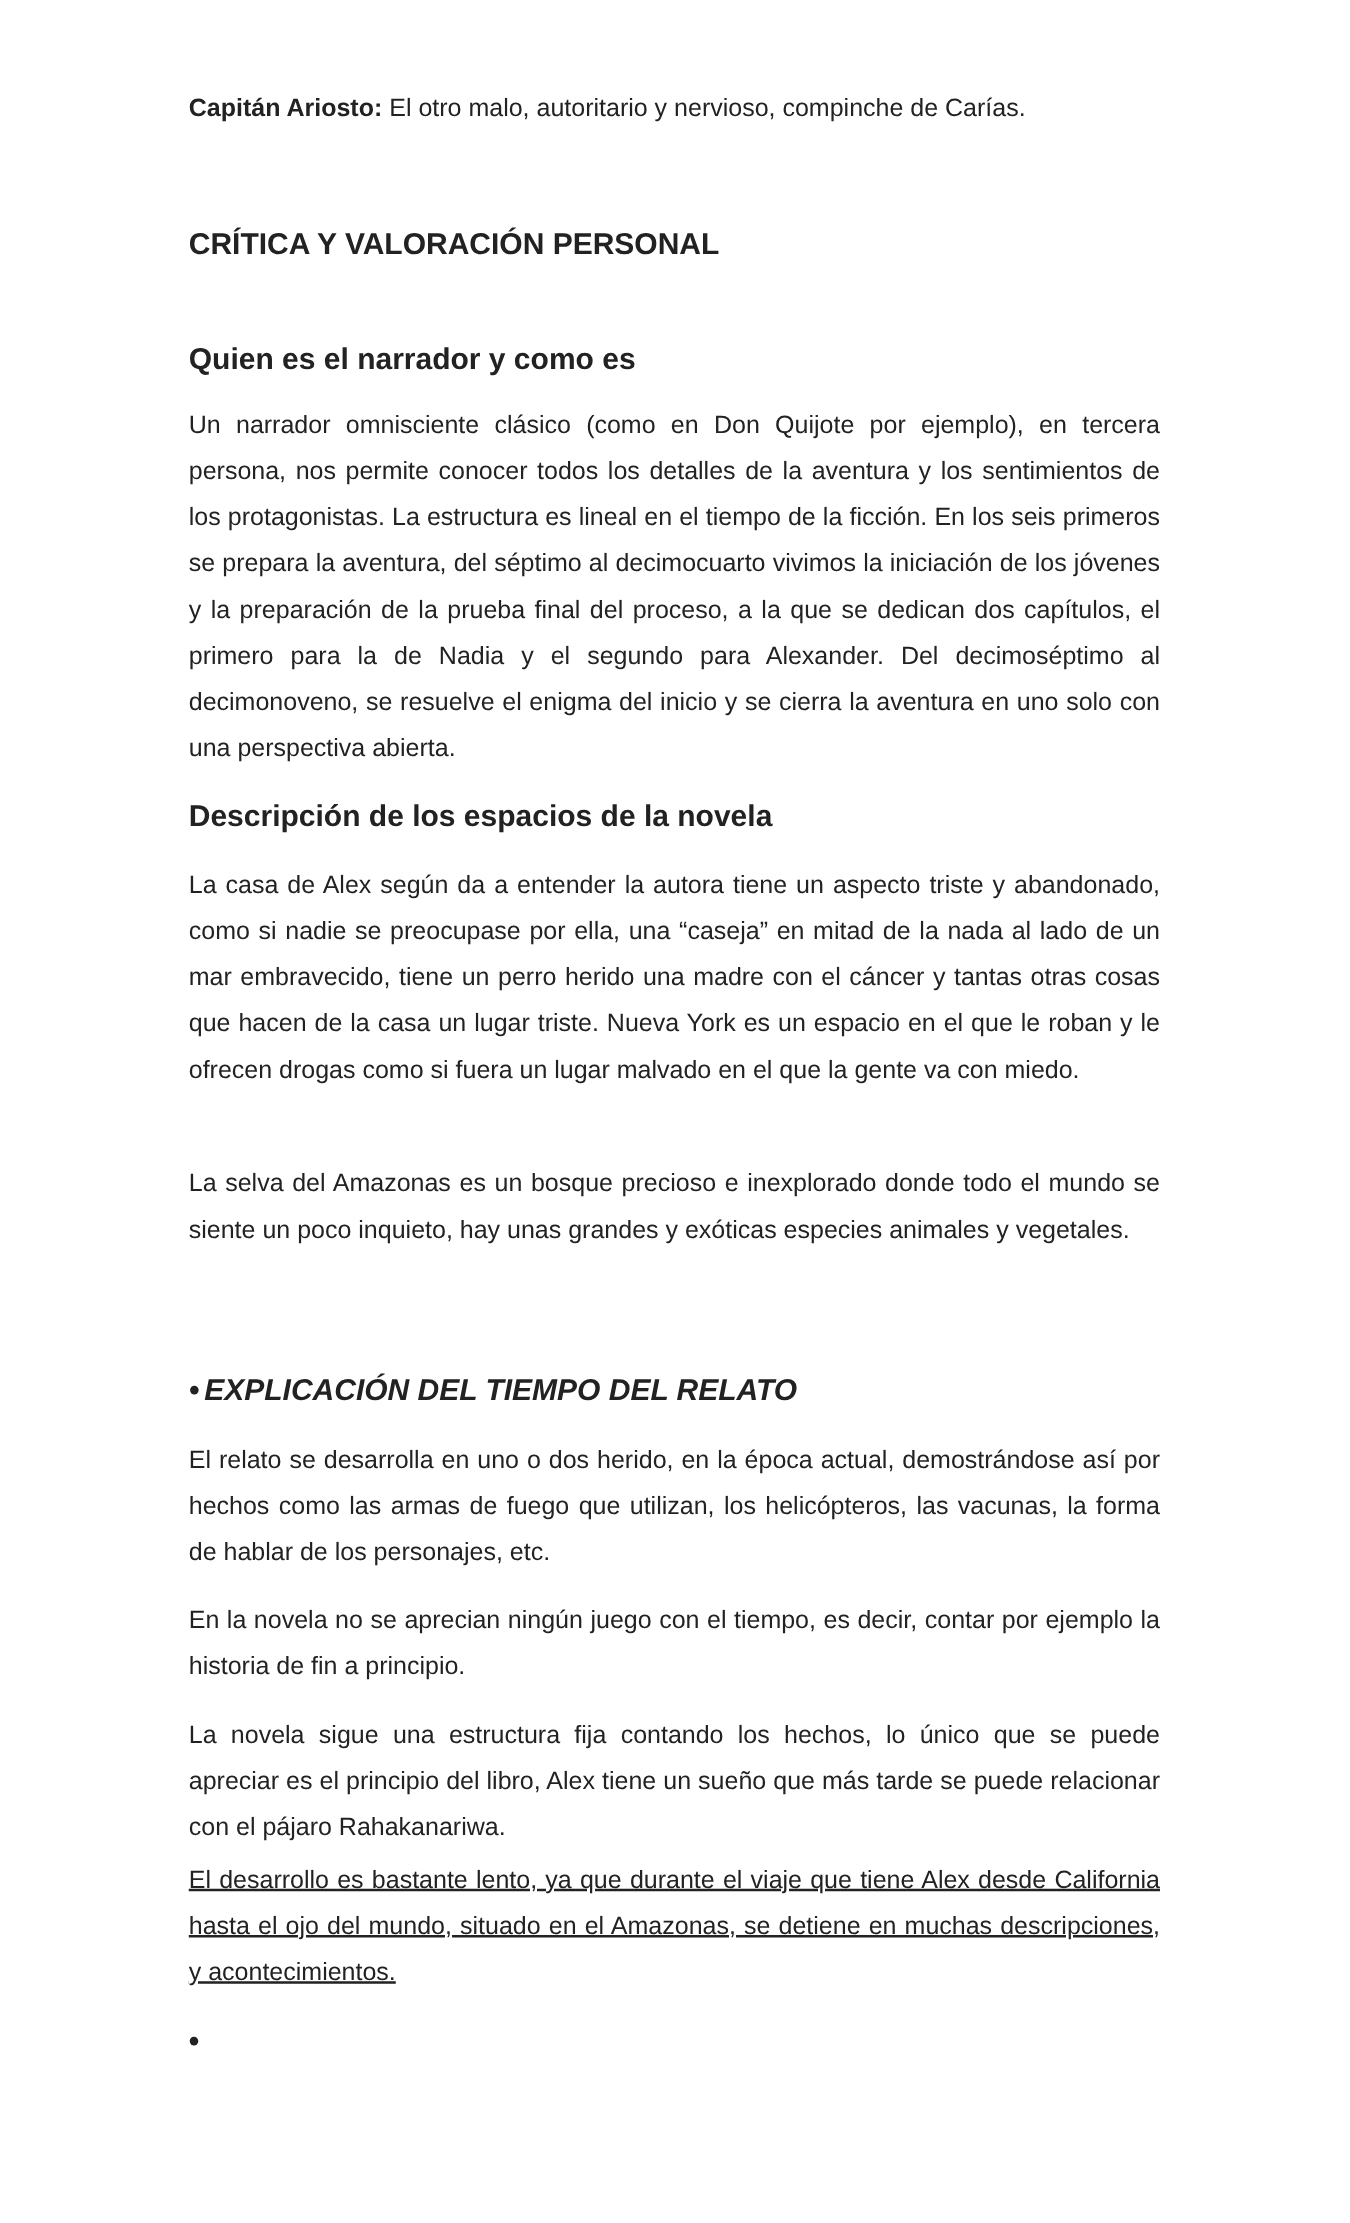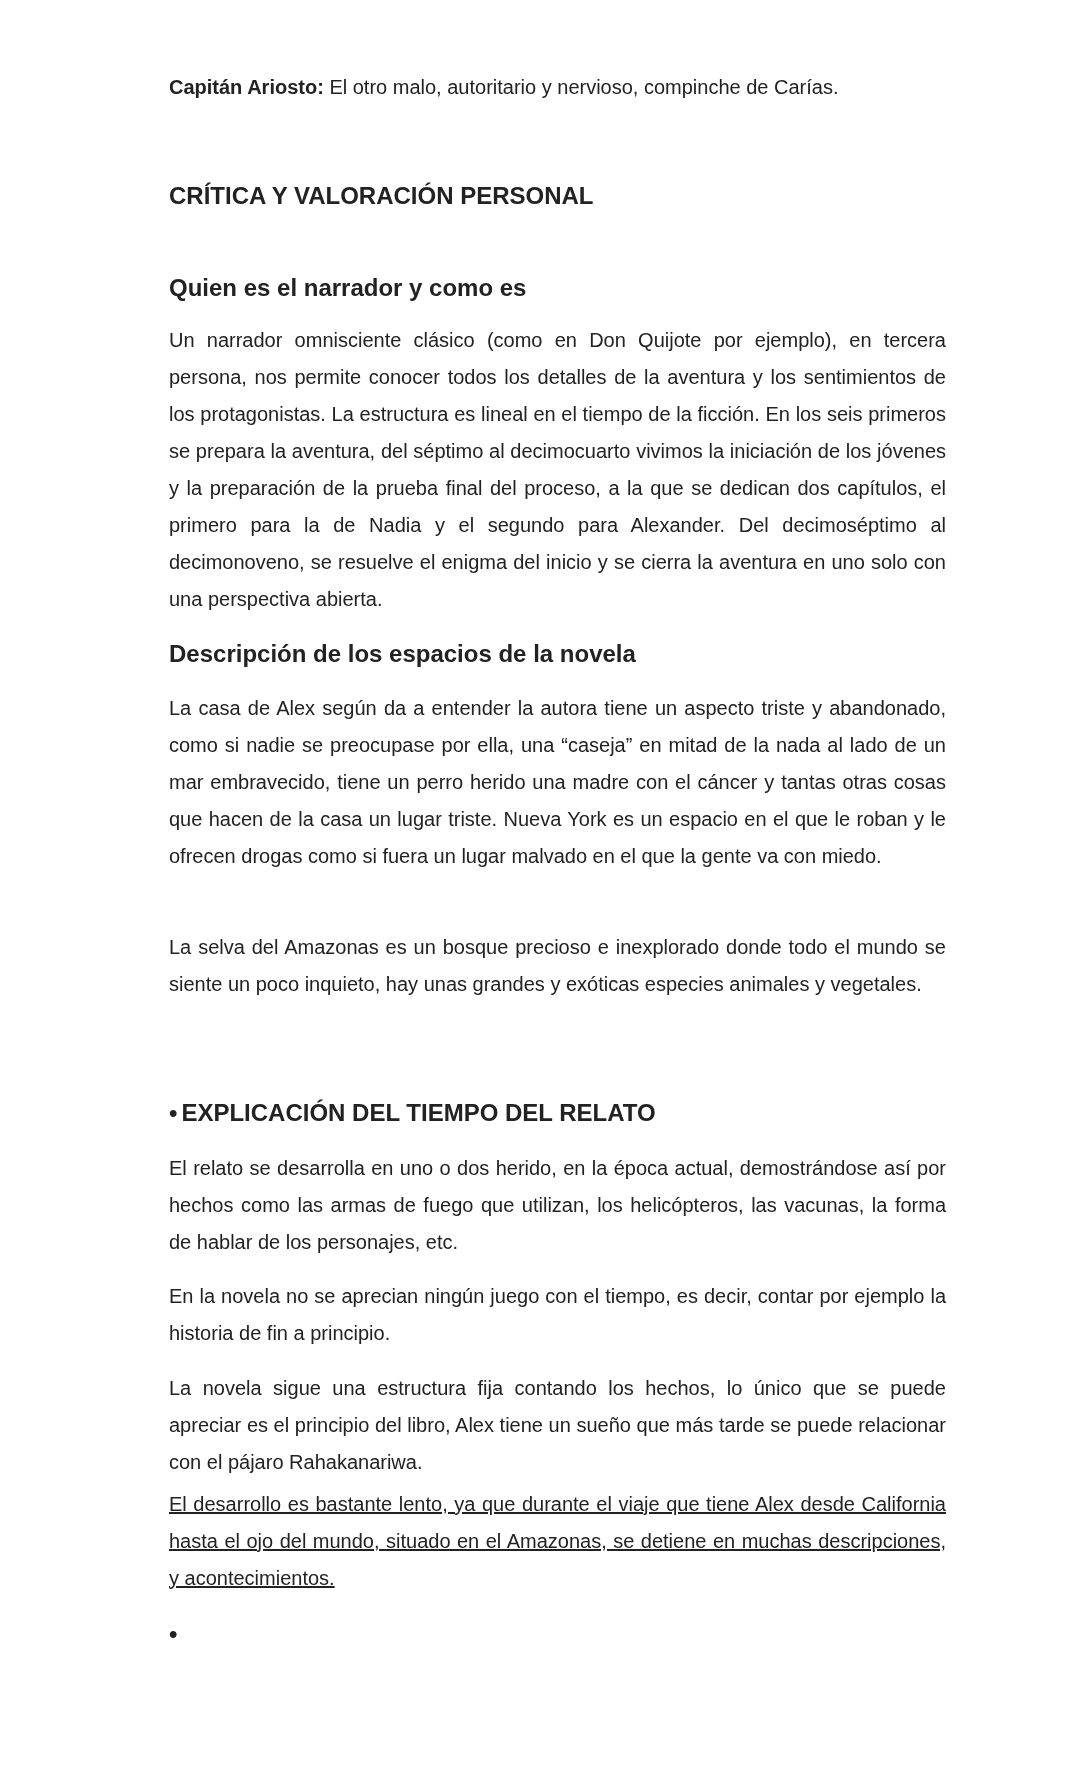--- a/index.html
+++ b/index.html
@@ -1,18 +1,18 @@
 <!DOCTYPE html>
 <html><head>
 <meta charset="utf-8">
 <style>
   html, body { margin: 0; padding: 0; background: #ffffff; }
   body { width: 1080px; height: 1778px; position: relative; overflow: hidden;
          font-family: "Liberation Sans", "DejaVu Sans", sans-serif; color: #222222; }
-  .blk { position: absolute; left: 169px; width: 777px; font-size: 20px; line-height: 37px; }
+  .blk { position: absolute; left: 151px; width: 777px; font-size: 20px; line-height: 37px; }
   .para { text-align: justify; }
   .bold { font-weight: bold; }
   .heading { font-weight: bold; font-size: 24px; }
   .bullet-line { display: flex; align-items: baseline; }
   .bullet-glyph { display: inline-block; width: 25px; font-weight: bold; }
   .inline-bullet { font-weight: bold; margin-right: 4px; }
 </style>
 </head>
 <body>
 
@@ -22,21 +22,21 @@
 
 <div class="blk heading" style="top:177px;">CRÍTICA Y VALORACIÓN PERSONAL</div>
 
 <div class="blk heading" style="top:269px;">Quien es el narrador y como es</div>
 <div class="blk para" style="top:322px;">Un narrador omnisciente clásico (como en Don Quijote por ejemplo), en tercera persona, nos permite conocer todos los detalles de la aventura y los sentimientos de los protagonistas. La estructura es lineal en el tiempo de la ficción. En los seis primeros se prepara la aventura, del séptimo al decimocuarto vivimos la iniciación de los jóvenes y la preparación de la prueba final del proceso, a la que se dedican dos capítulos, el primero para la de Nadia y el segundo para Alexander. Del decimoséptimo al decimonoveno, se resuelve el enigma del inicio y se cierra la aventura en uno solo con una perspectiva abierta.</div>
 
 <div class="blk heading" style="top:635px;">Descripción de los espacios de la novela</div>
 <div class="blk para" style="top:690px;">La casa de Alex según da a entender la autora tiene un aspecto triste y abandonado, como si nadie se preocupase por ella, una “caseja” en mitad de la nada al lado de un mar embravecido, tiene un perro herido una madre con el cáncer y tantas otras cosas que hacen de la casa un lugar triste. Nueva York es un espacio en el que le roban y le ofrecen drogas como si fuera un lugar malvado en el que la gente va con miedo.</div>
 <div class="blk para" style="top:929px;">La selva del Amazonas es un bosque precioso e inexplorado donde todo el mundo se siente un poco inquieto, hay unas grandes y exóticas especies animales y vegetales.</div>
 
-<div class="blk heading" style="top:1094px;">
+<div class="blk heading" style="top:1094px;font-style:italic;">
   <span class="inline-bullet">•</span><span>EXPLICACIÓN DEL TIEMPO DEL RELATO</span>
 </div>
 <div class="blk para" style="top:1150px;">El relato se desarrolla en uno o dos herido, en la época actual, demostrándose así por hechos como las armas de fuego que utilizan, los helicópteros, las vacunas, la forma de hablar de los personajes, etc.</div>
 <div class="blk para" style="top:1278px;">En la novela no se aprecian ningún juego con el tiempo, es decir, contar por ejemplo la historia de fin a principio.</div>
 <div class="blk para" style="top:1370px;">La novela sigue una estructura fija contando los hechos, lo único que se puede apreciar es el principio del libro, Alex tiene un sueño que más tarde se puede relacionar con el pájaro Rahakanariwa.</div>
 <div class="blk para" style="top:1486px;text-decoration:underline;">El desarrollo es bastante lento, ya que durante el viaje que tiene Alex desde California hasta el ojo del mundo, situado en el Amazonas, se detiene en muchas descripciones, y acontecimientos.</div>
 
 <div class="blk heading bullet-line" style="top:1615px;">
   <span class="bullet-glyph">•</span>
 </div>

